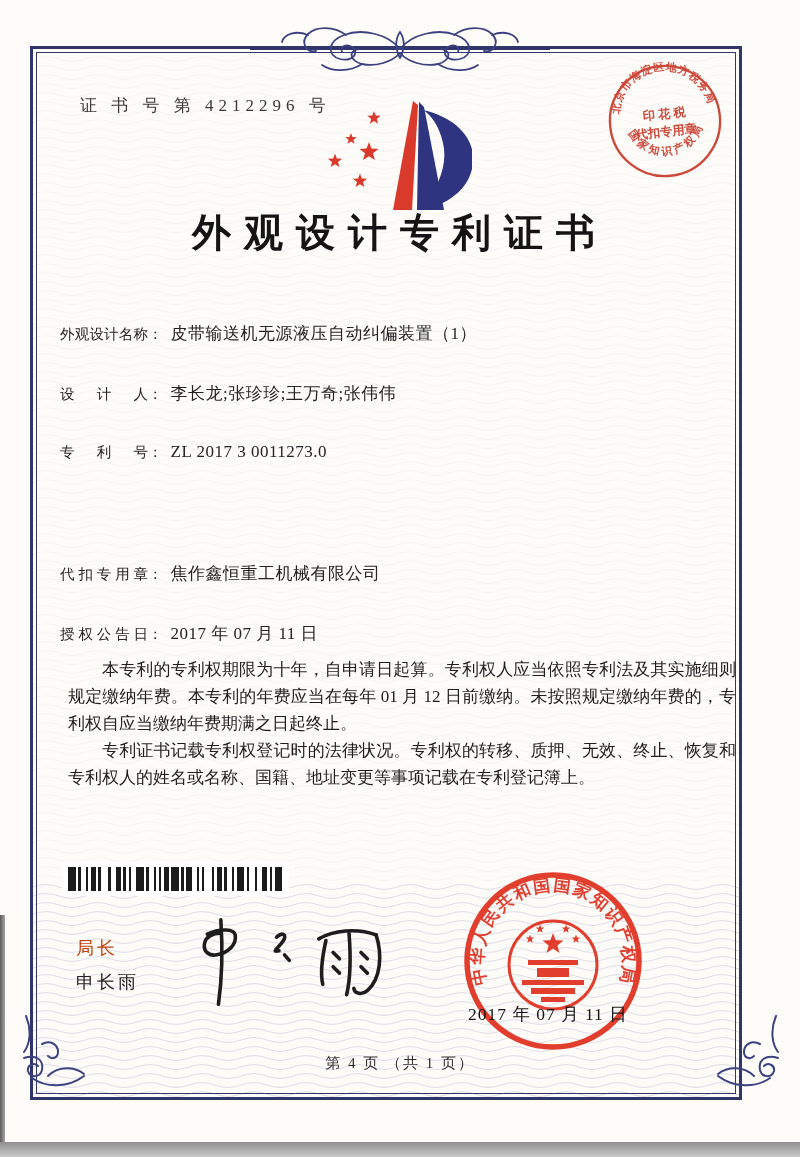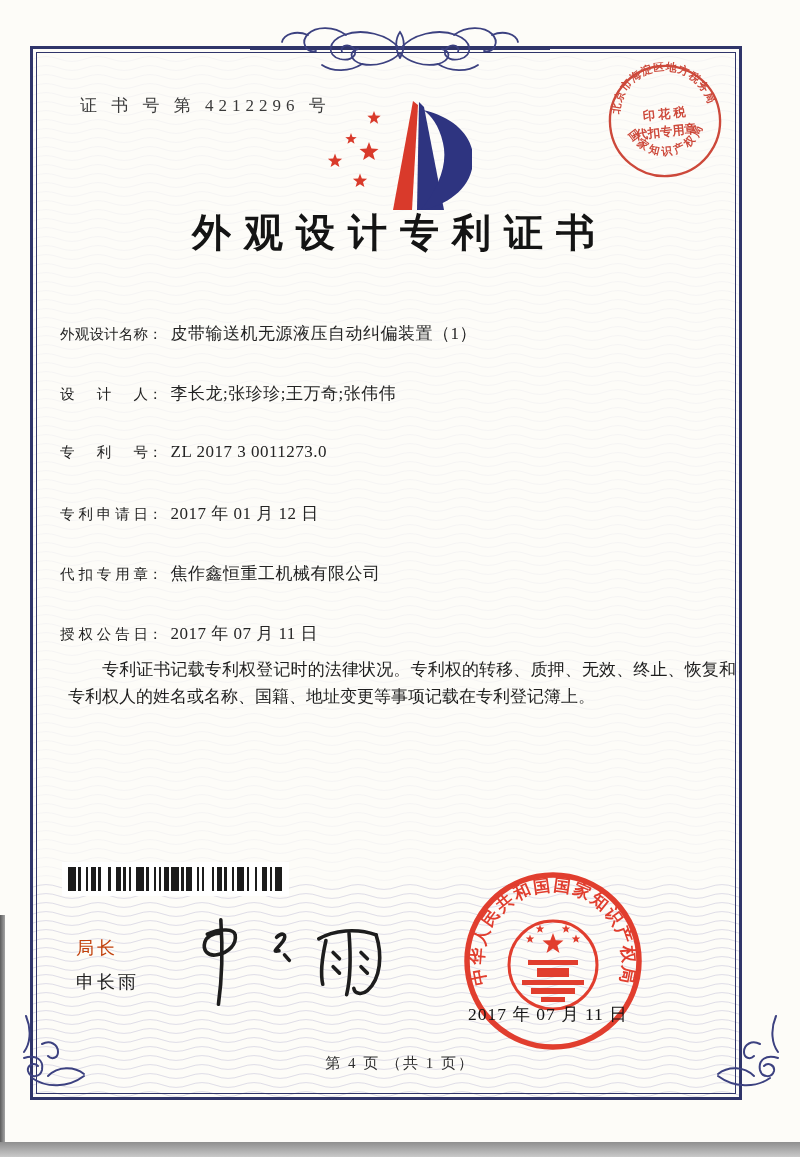--- a/index.html
+++ b/index.html
@@ -286,31 +286,29 @@
 
   <div class="field" style="top:322px;">
     <span class="flabel">外观设计名称</span><span class="fcolon">：</span><span class="fvalue">皮带输送机无源液压自动纠偏装置（1）</span>
   </div>
   <div class="field" style="top:382px;">
     <span class="flabel">设计人</span><span class="fcolon">：</span><span class="fvalue">李长龙;张珍珍;王万奇;张伟伟</span>
   </div>
   <div class="field" style="top:442px;">
     <span class="flabel">专利号</span><span class="fcolon">：</span><span class="fvalue">ZL 2017 3 0011273.0</span>
   </div>
-  <div class="field" style="top:502px;">
-    <span class="flabel">专利申请日</span><span class="fcolon">：</span><span class="fvalue">2017 年 01 月 12 日</span>
-  </div>
   <div class="field" style="top:562px;">
     <span class="flabel">代扣专用章</span><span class="fcolon">：</span><span class="fvalue">焦作鑫恒重工机械有限公司</span>
   </div>
   <div class="field" style="top:622px;">
     <span class="flabel">授权公告日</span><span class="fcolon">：</span><span class="fvalue">2017 年 07 月 11 日</span>
   </div>
 
   <div class="paragraphs">
+    <p>本专利的专利权期限为十年，自申请日起算。专利权人应当依照专利法及其实施细则规定缴纳年费。本专利的年费应当在每年 01 月 12 日前缴纳。未按照规定缴纳年费的，专利权自应当缴纳年费期满之日起终止。</p>
     <p>专利证书记载专利权登记时的法律状况。专利权的转移、质押、无效、终止、恢复和专利权人的姓名或名称、国籍、地址变更等事项记载在专利登记簿上。</p>
   </div>
 
   <div id="barcode" class="barcode">
       <div style="width: 7.58824px; background: rgb(28, 28, 28);"></div>
       <div style="width: 2.52941px; background: transparent;"></div>
       <div style="width: 2.52941px; background: rgb(28, 28, 28);"></div>
       <div style="width: 5.05882px; background: transparent;"></div>
       <div style="width: 2.52941px; background: rgb(28, 28, 28);"></div>
       <div style="width: 2.52941px; background: transparent;"></div>

